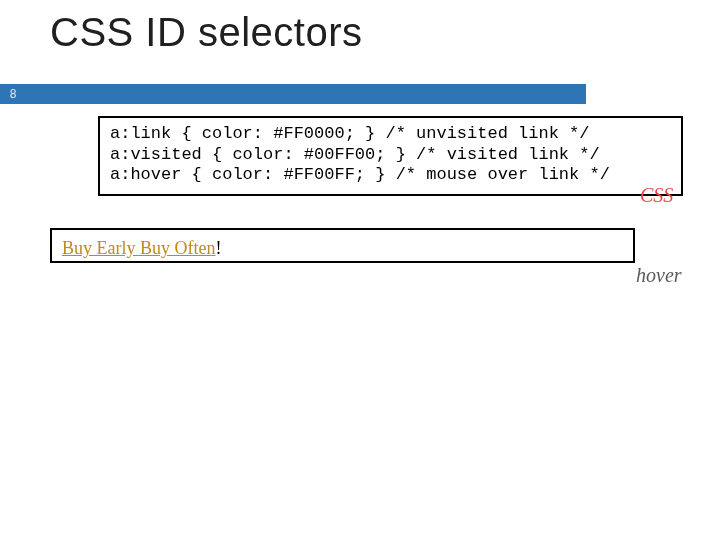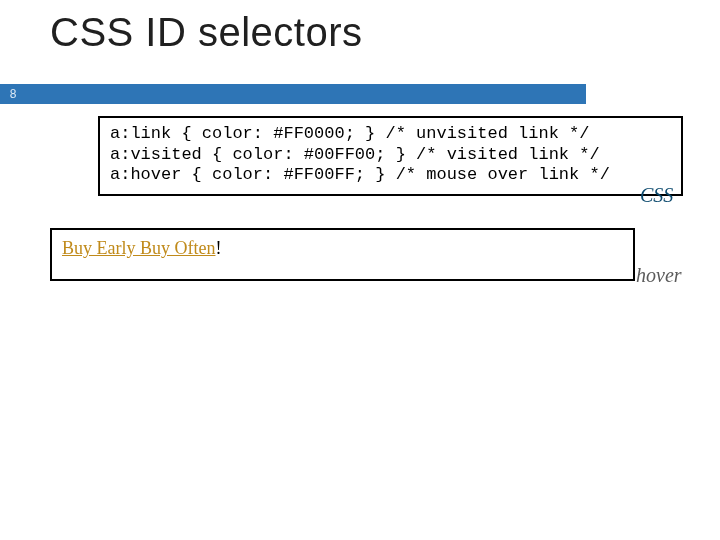--- a/index.html
+++ b/index.html
@@ -63,29 +63,29 @@
     box-sizing: border-box;
     margin-left: 48px;
   }
   .label-css {
     position: absolute;
     top: 184px;
     left: 640px;
     font-family: Georgia, 'Times New Roman', serif;
     font-style: italic;
     font-size: 20px;
-    color: #0c4a6e;
+    color: #ef4444;
   }
   .output-box {
     position: absolute;
     top: 228px;
     left: 50px;
     width: 585px;
     border: 2px solid #000;
-    padding: 8px 10px 20px 10px;
+    padding: 8px 10px 2px 10px;
     box-sizing: border-box;
   }
   .output-link {
     font-family: "Times New Roman", Times, serif;
     font-size: 18px;
     color: #c08a1a;
     text-decoration: underline;
     text-decoration-color: #c08a1a;
   }
   .output-bang {

